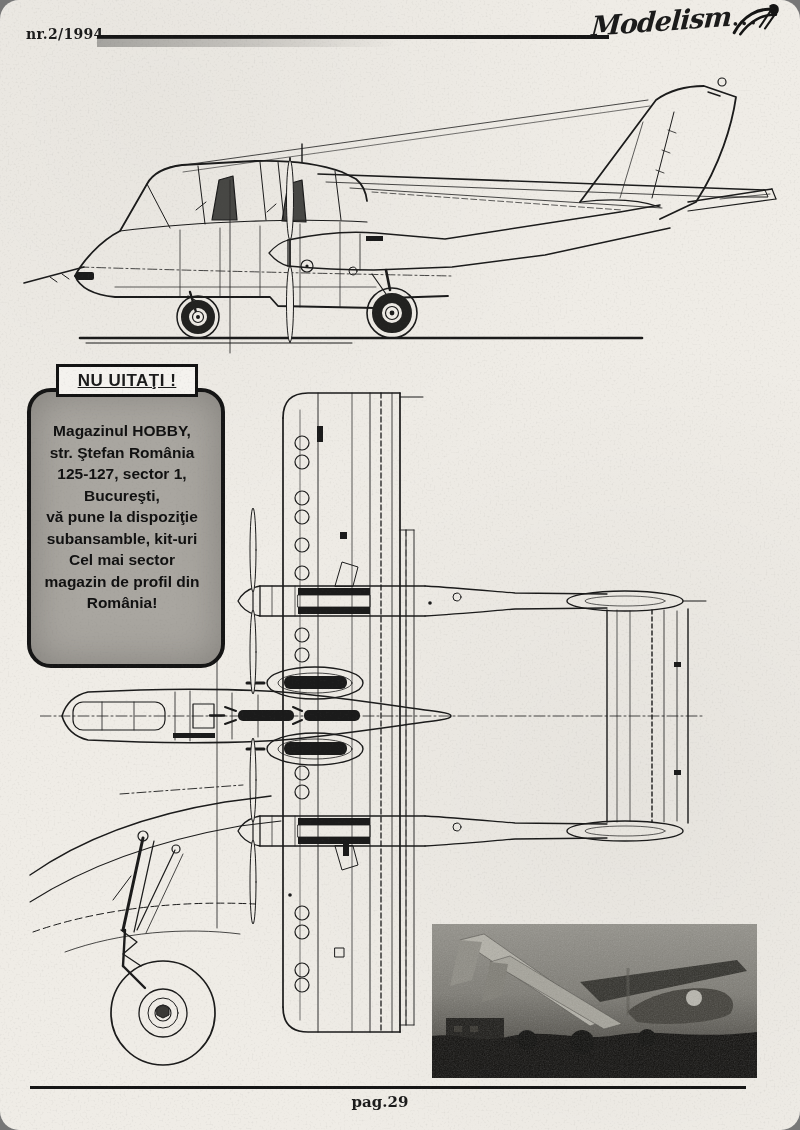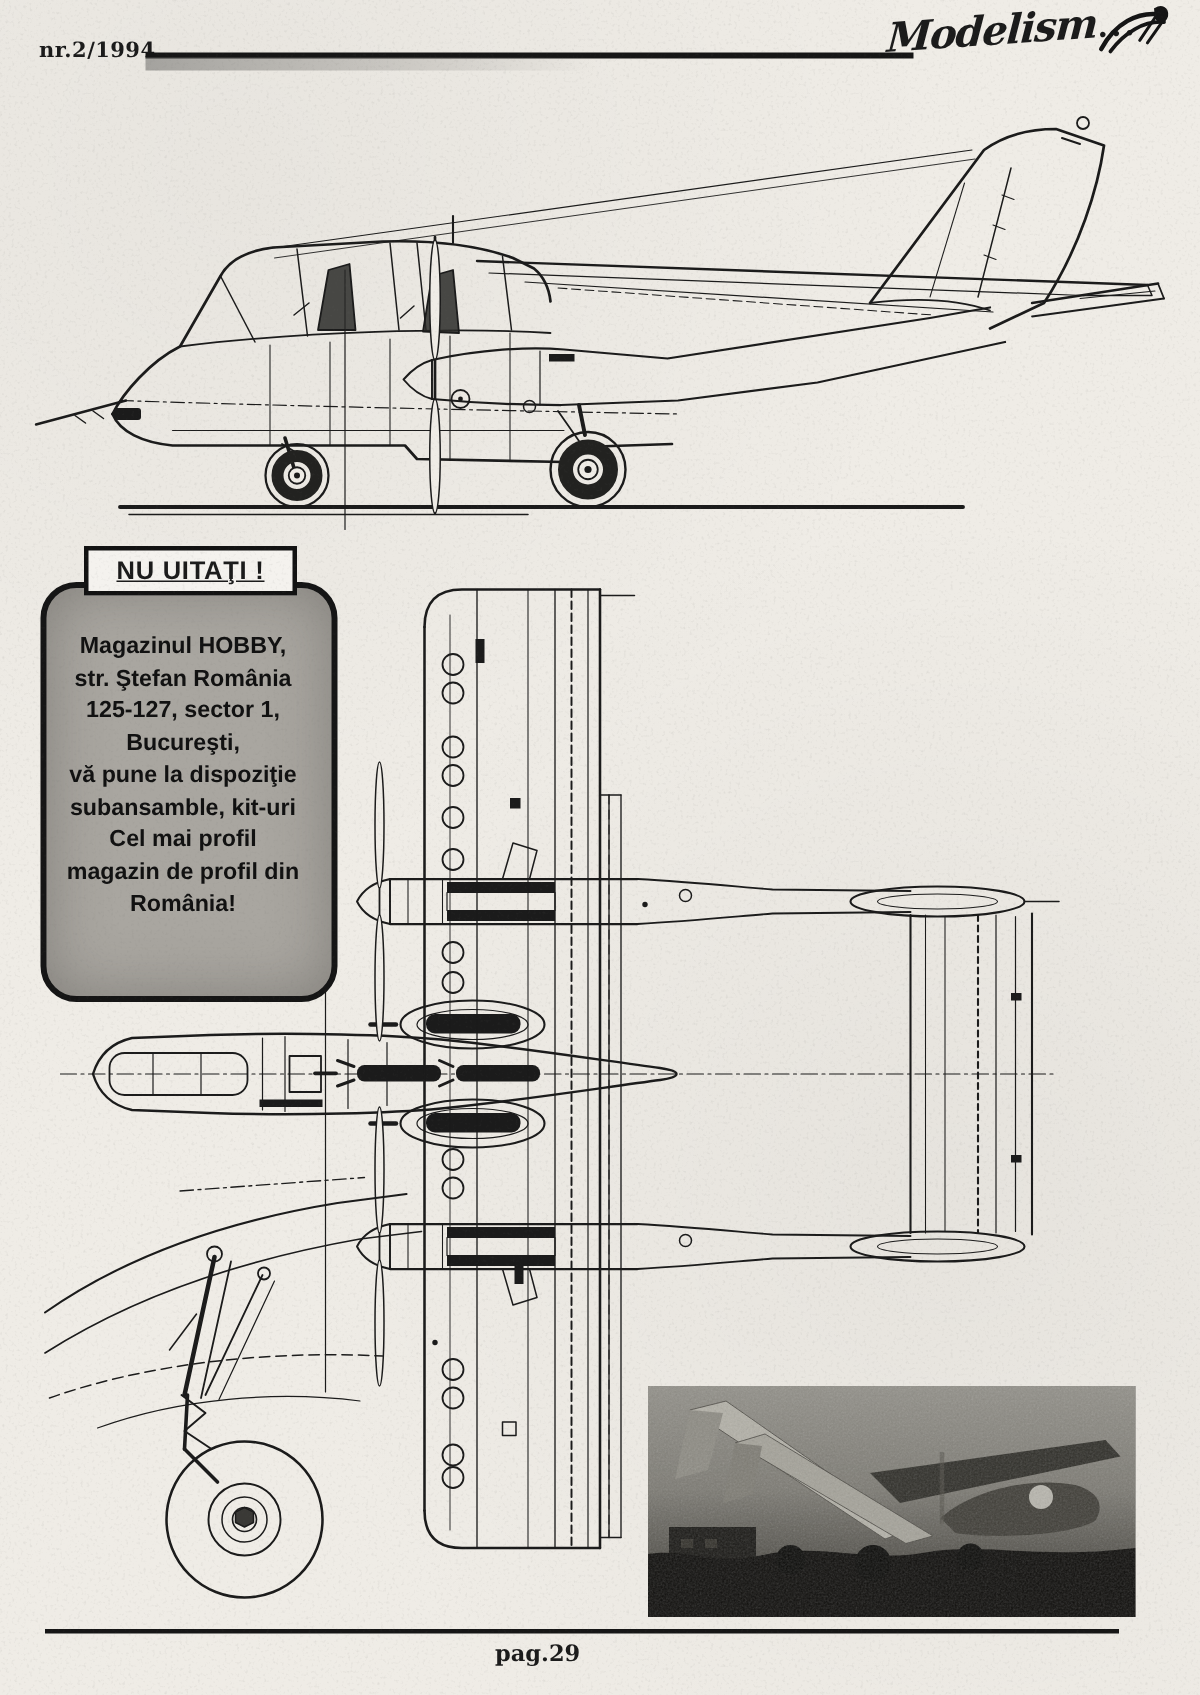--- a/index.html
+++ b/index.html
@@ -5,20 +5,21 @@
   html,body{margin:0;padding:0;background:#777;}
   #page{
     position:relative;width:800px;height:1130px;margin:0 auto;
     background:
       radial-gradient(circle at 20% 10%, rgba(0,0,0,0.03), transparent 40%),
       radial-gradient(circle at 80% 70%, rgba(0,0,0,0.04), transparent 45%),
       #efece6;
     overflow:hidden;
     font-family:"Liberation Sans", sans-serif;
     color:#1b1b1b;
+    border-radius:19px;
   }
   .abs{position:absolute;}
   svg{display:block;}
   
   #issue{left:26px;top:26px;font:bold 14px "DejaVu Serif", serif;letter-spacing:.3px;}
   #rule-top{left:97px;top:35px;width:512px;height:4px;background:#161616;}
   #rule-smudge{left:97px;top:38px;width:300px;height:9px;
     background:linear-gradient(90deg, rgba(80,80,78,.45), rgba(120,118,114,.25) 60%, transparent);}
   #logo{left:592px;top:4px;width:190px;height:56px;transform:rotate(-4deg);}
   #logo-text{font:italic bold 27px "DejaVu Serif", serif;letter-spacing:-1px;
@@ -30,21 +31,21 @@
     box-shadow:inset 0 0 40px rgba(60,58,54,.35);}
   #ad-label{left:56px;top:364px;width:136px;height:27px;background:#f4f2ee;
     border:3px solid #121212;text-align:center;
     font:bold 17px/27px "Liberation Sans", sans-serif;letter-spacing:.5px;text-decoration:underline;}
   #ad-text{left:32px;top:420px;width:180px;text-align:center;
     font:bold 15.5px/21.5px "Liberation Sans", sans-serif;color:#111;}
   
   #photo{left:432px;top:924px;width:325px;height:154px;background:#6e6d68;}
   
   #rule-bottom{left:30px;top:1086px;width:716px;height:3px;background:#161616;}
-  #pagenum{left:330px;top:1093px;width:100px;
+  #pagenum{left:330px;top:1093px;width:100px;text-align:center;
     font:bold 15px "DejaVu Serif", serif;}
   .noise{left:0;top:0;pointer-events:none;}
 </style>
 </head>
 <body>
 
 <div id="page">
 
   <div class="abs" id="issue">nr.2/1994</div>
   <div class="abs" id="rule-top"></div>
@@ -281,21 +282,21 @@
 
   <div class="abs" id="ad-box"></div>
   <div class="abs" id="ad-label">NU UITAŢI !</div>
   <div class="abs" id="ad-text">
     <div>Magazinul HOBBY,</div>
     <div>str. Ştefan România</div>
     <div>125-127, sector 1,</div>
     <div>Bucureşti,</div>
     <div>vă pune la dispoziţie</div>
     <div>subansamble, kit-uri</div>
-    <div>Cel mai profil</div>
+    <div>Cel mai sector</div>
     <div>magazin de profil din</div>
     <div>România!</div>
   </div>
 
   <div class="abs" id="photo">
     <svg width="325" height="154" viewBox="0 0 325 154">
       <defs>
         <linearGradient id="sky" x1="0" y1="0" x2="0" y2="1">
           <stop offset="0" stop-color="#93918a"></stop>
           <stop offset="0.45" stop-color="#7d7b74"></stop>

